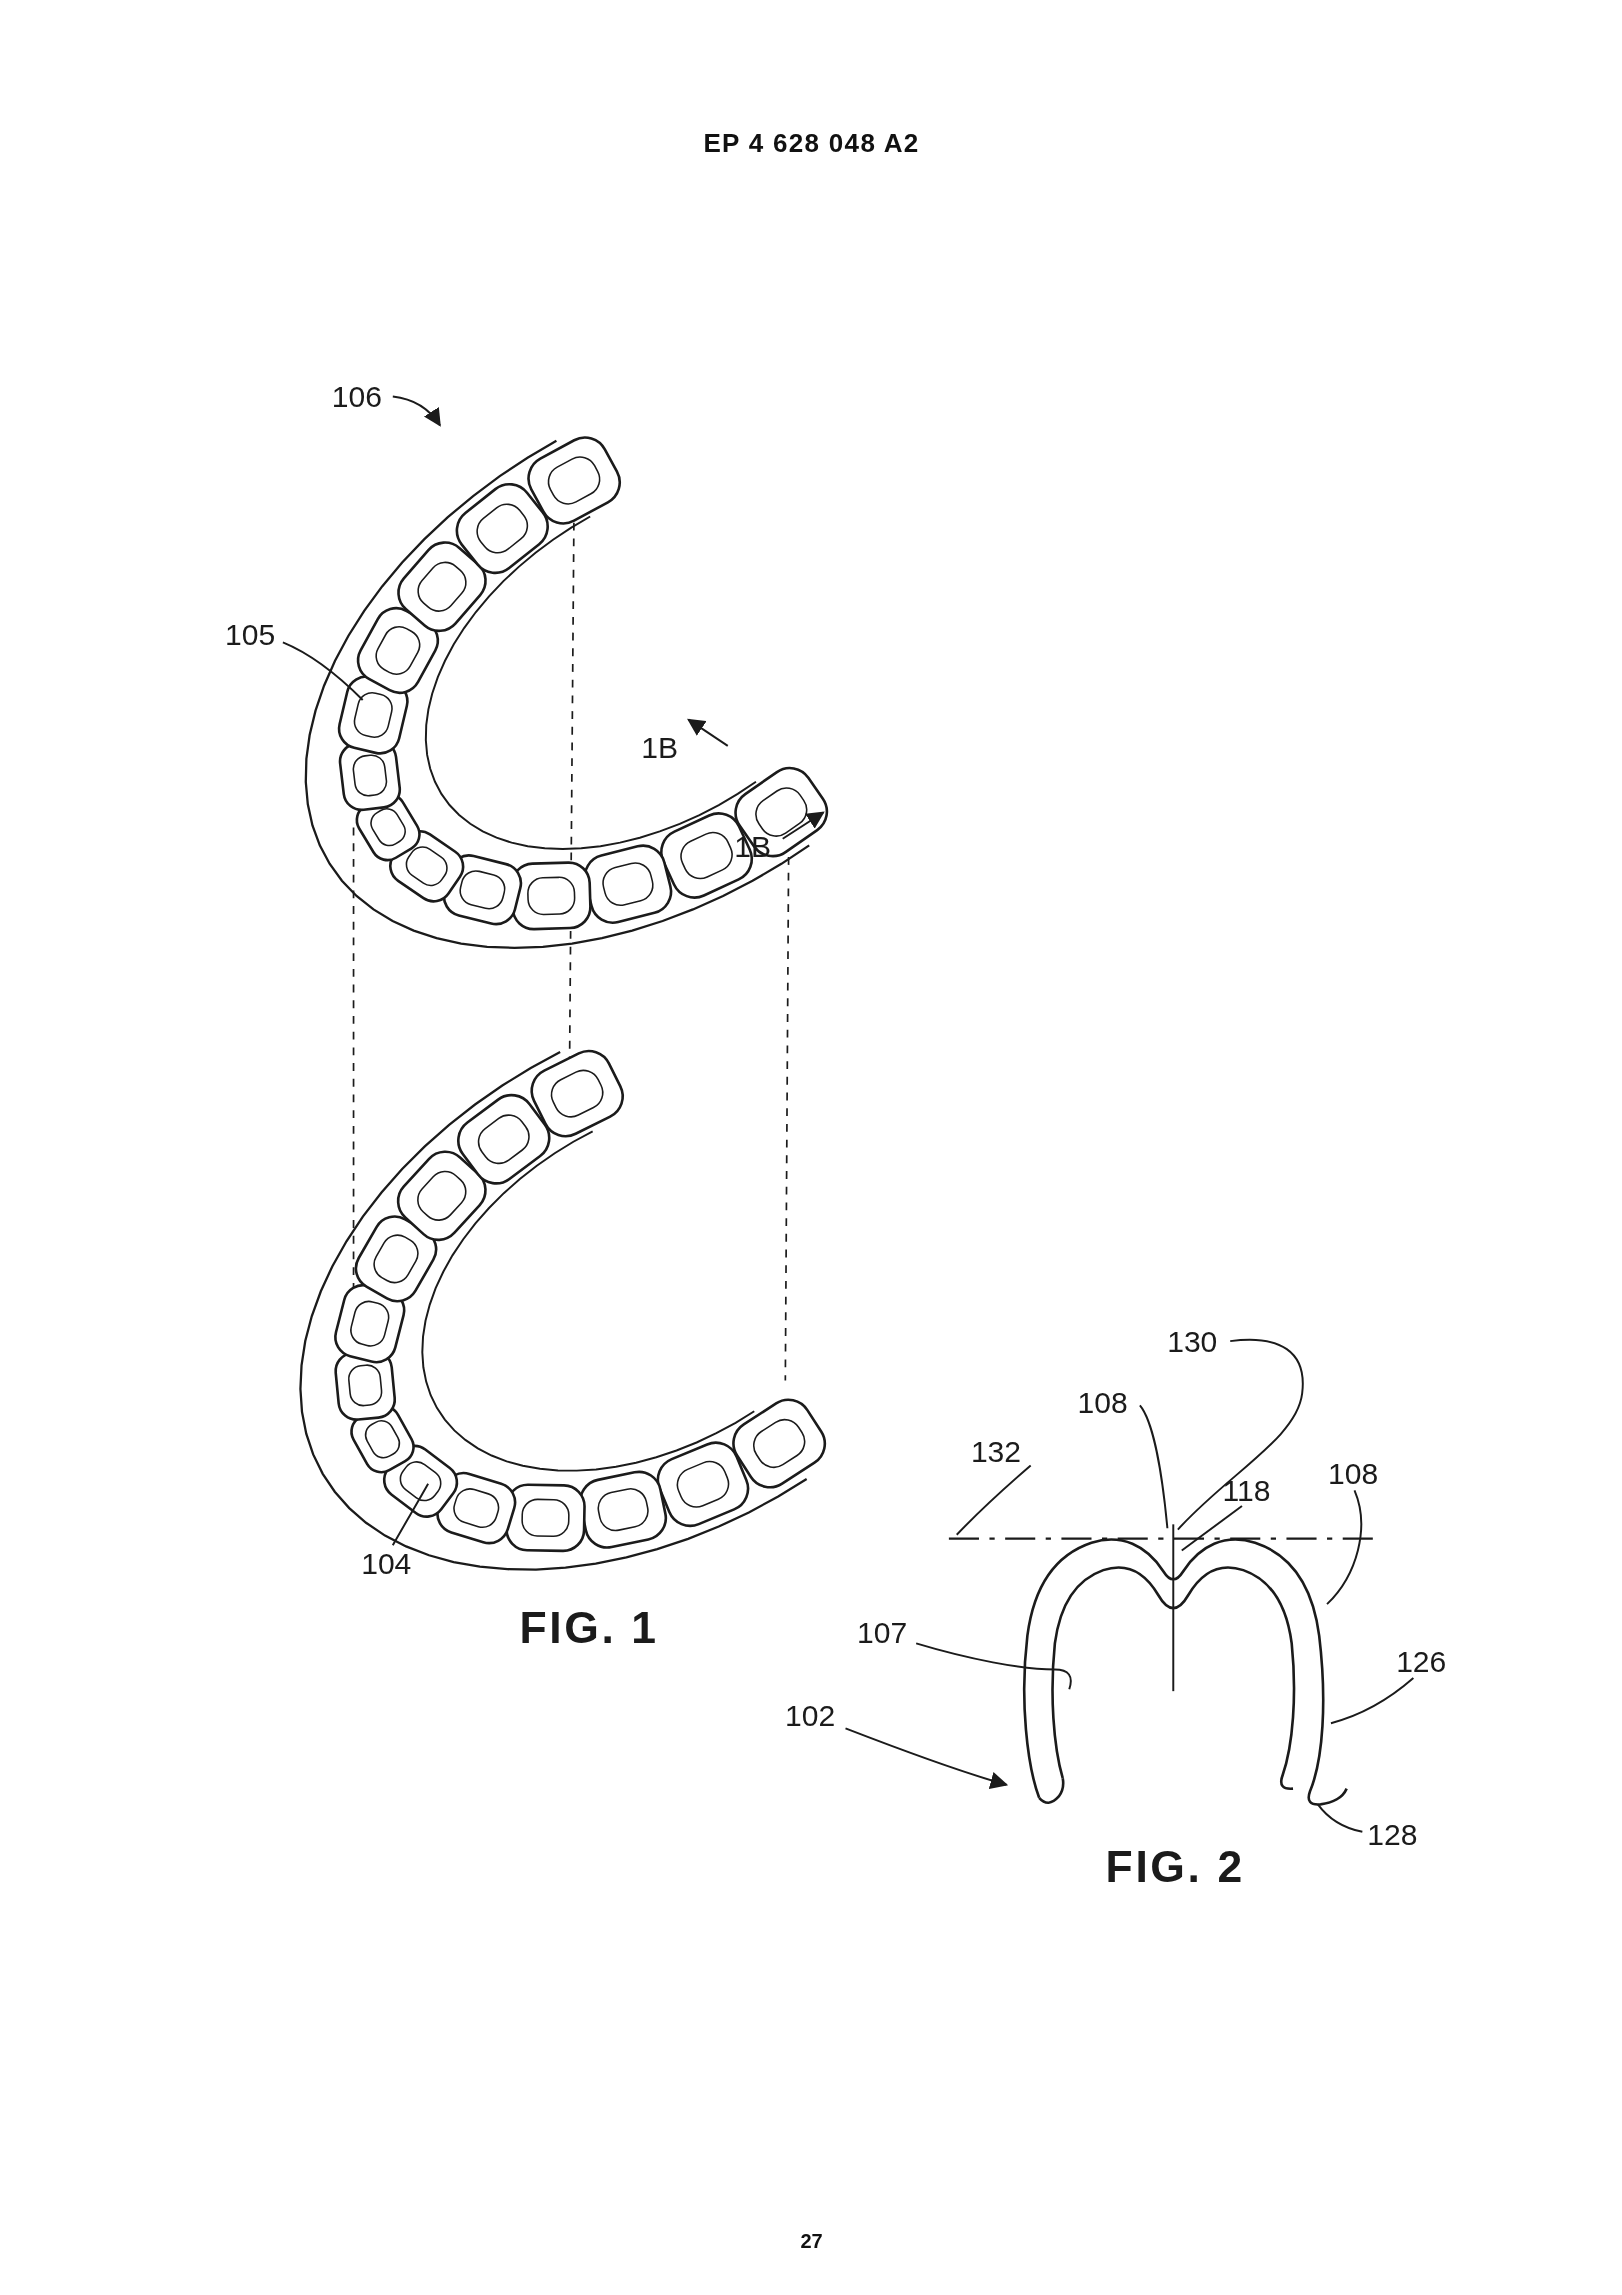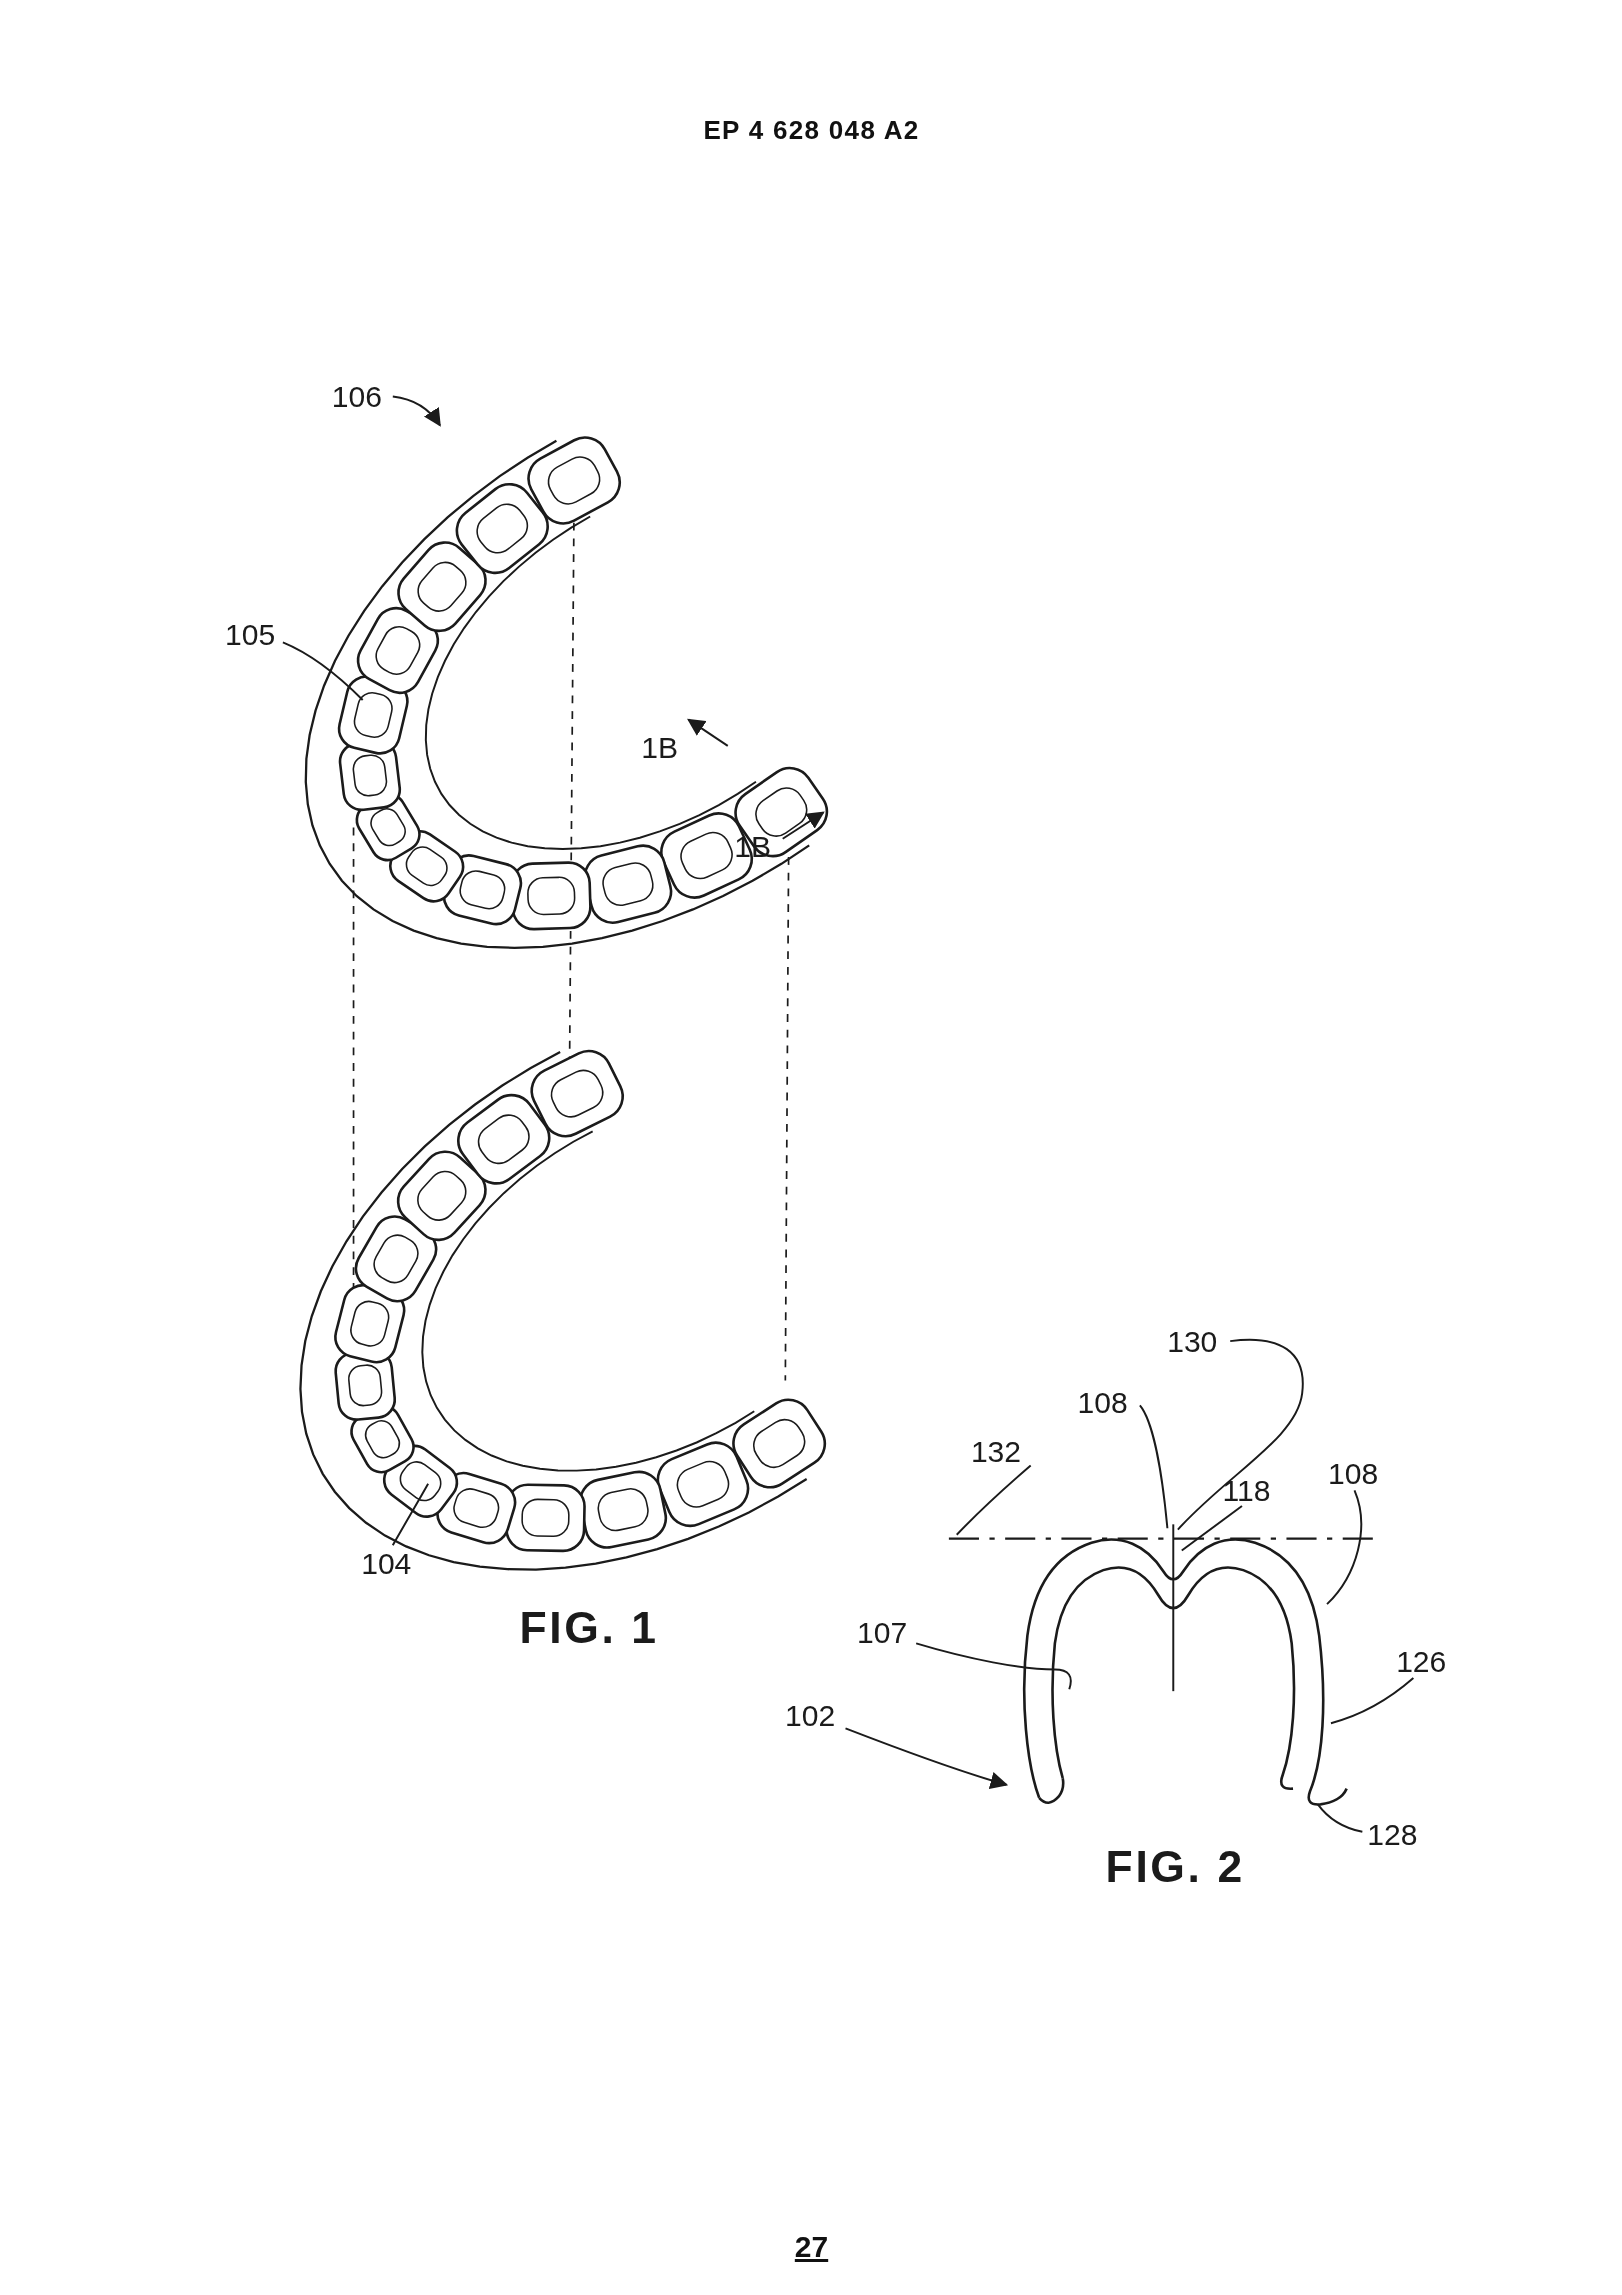--- a/index.html
+++ b/index.html
@@ -5,26 +5,26 @@
   html,body{margin:0;padding:0;background:#ffffff;}
   .page{
     position:relative;
     width:1623px;height:2295px;
     background:#ffffff;
     font-family:"Liberation Sans",sans-serif;
     color:#111;
     overflow:hidden;
   }
   .page-header{
-    position:absolute;top:115px;left:0;width:100%;
+    position:absolute;top:128px;left:0;width:100%;
     text-align:center;font-size:26px;font-weight:bold;letter-spacing:1.3px;
   }
   .page-footer{
     position:absolute;top:2230px;left:0;width:100%;
-    text-align:center;font-size:30px;font-weight:bold;text-decoration:underline;
+    text-align:center;font-size:20px;font-weight:bold;
   }
   svg.canvas{position:absolute;left:0;top:0;}
   text.ref{font-size:46px;fill:#1b1b1b;font-family:"Liberation Sans",sans-serif;}
   text.cap{font-size:68px;fill:#1b1b1b;font-weight:600;letter-spacing:4px;font-family:"Liberation Sans",sans-serif;}
   .ln{fill:none;stroke:#1b1b1b;stroke-width:3;}
   .ln2{fill:none;stroke:#1b1b1b;stroke-width:4;}
   .dash{fill:none;stroke:#1b1b1b;stroke-width:2.6;stroke-dasharray:12 12;}
   .dashdot{fill:none;stroke:#1b1b1b;stroke-width:3.5;stroke-dasharray:46 16 8 16;}
 </style>
 </head>

